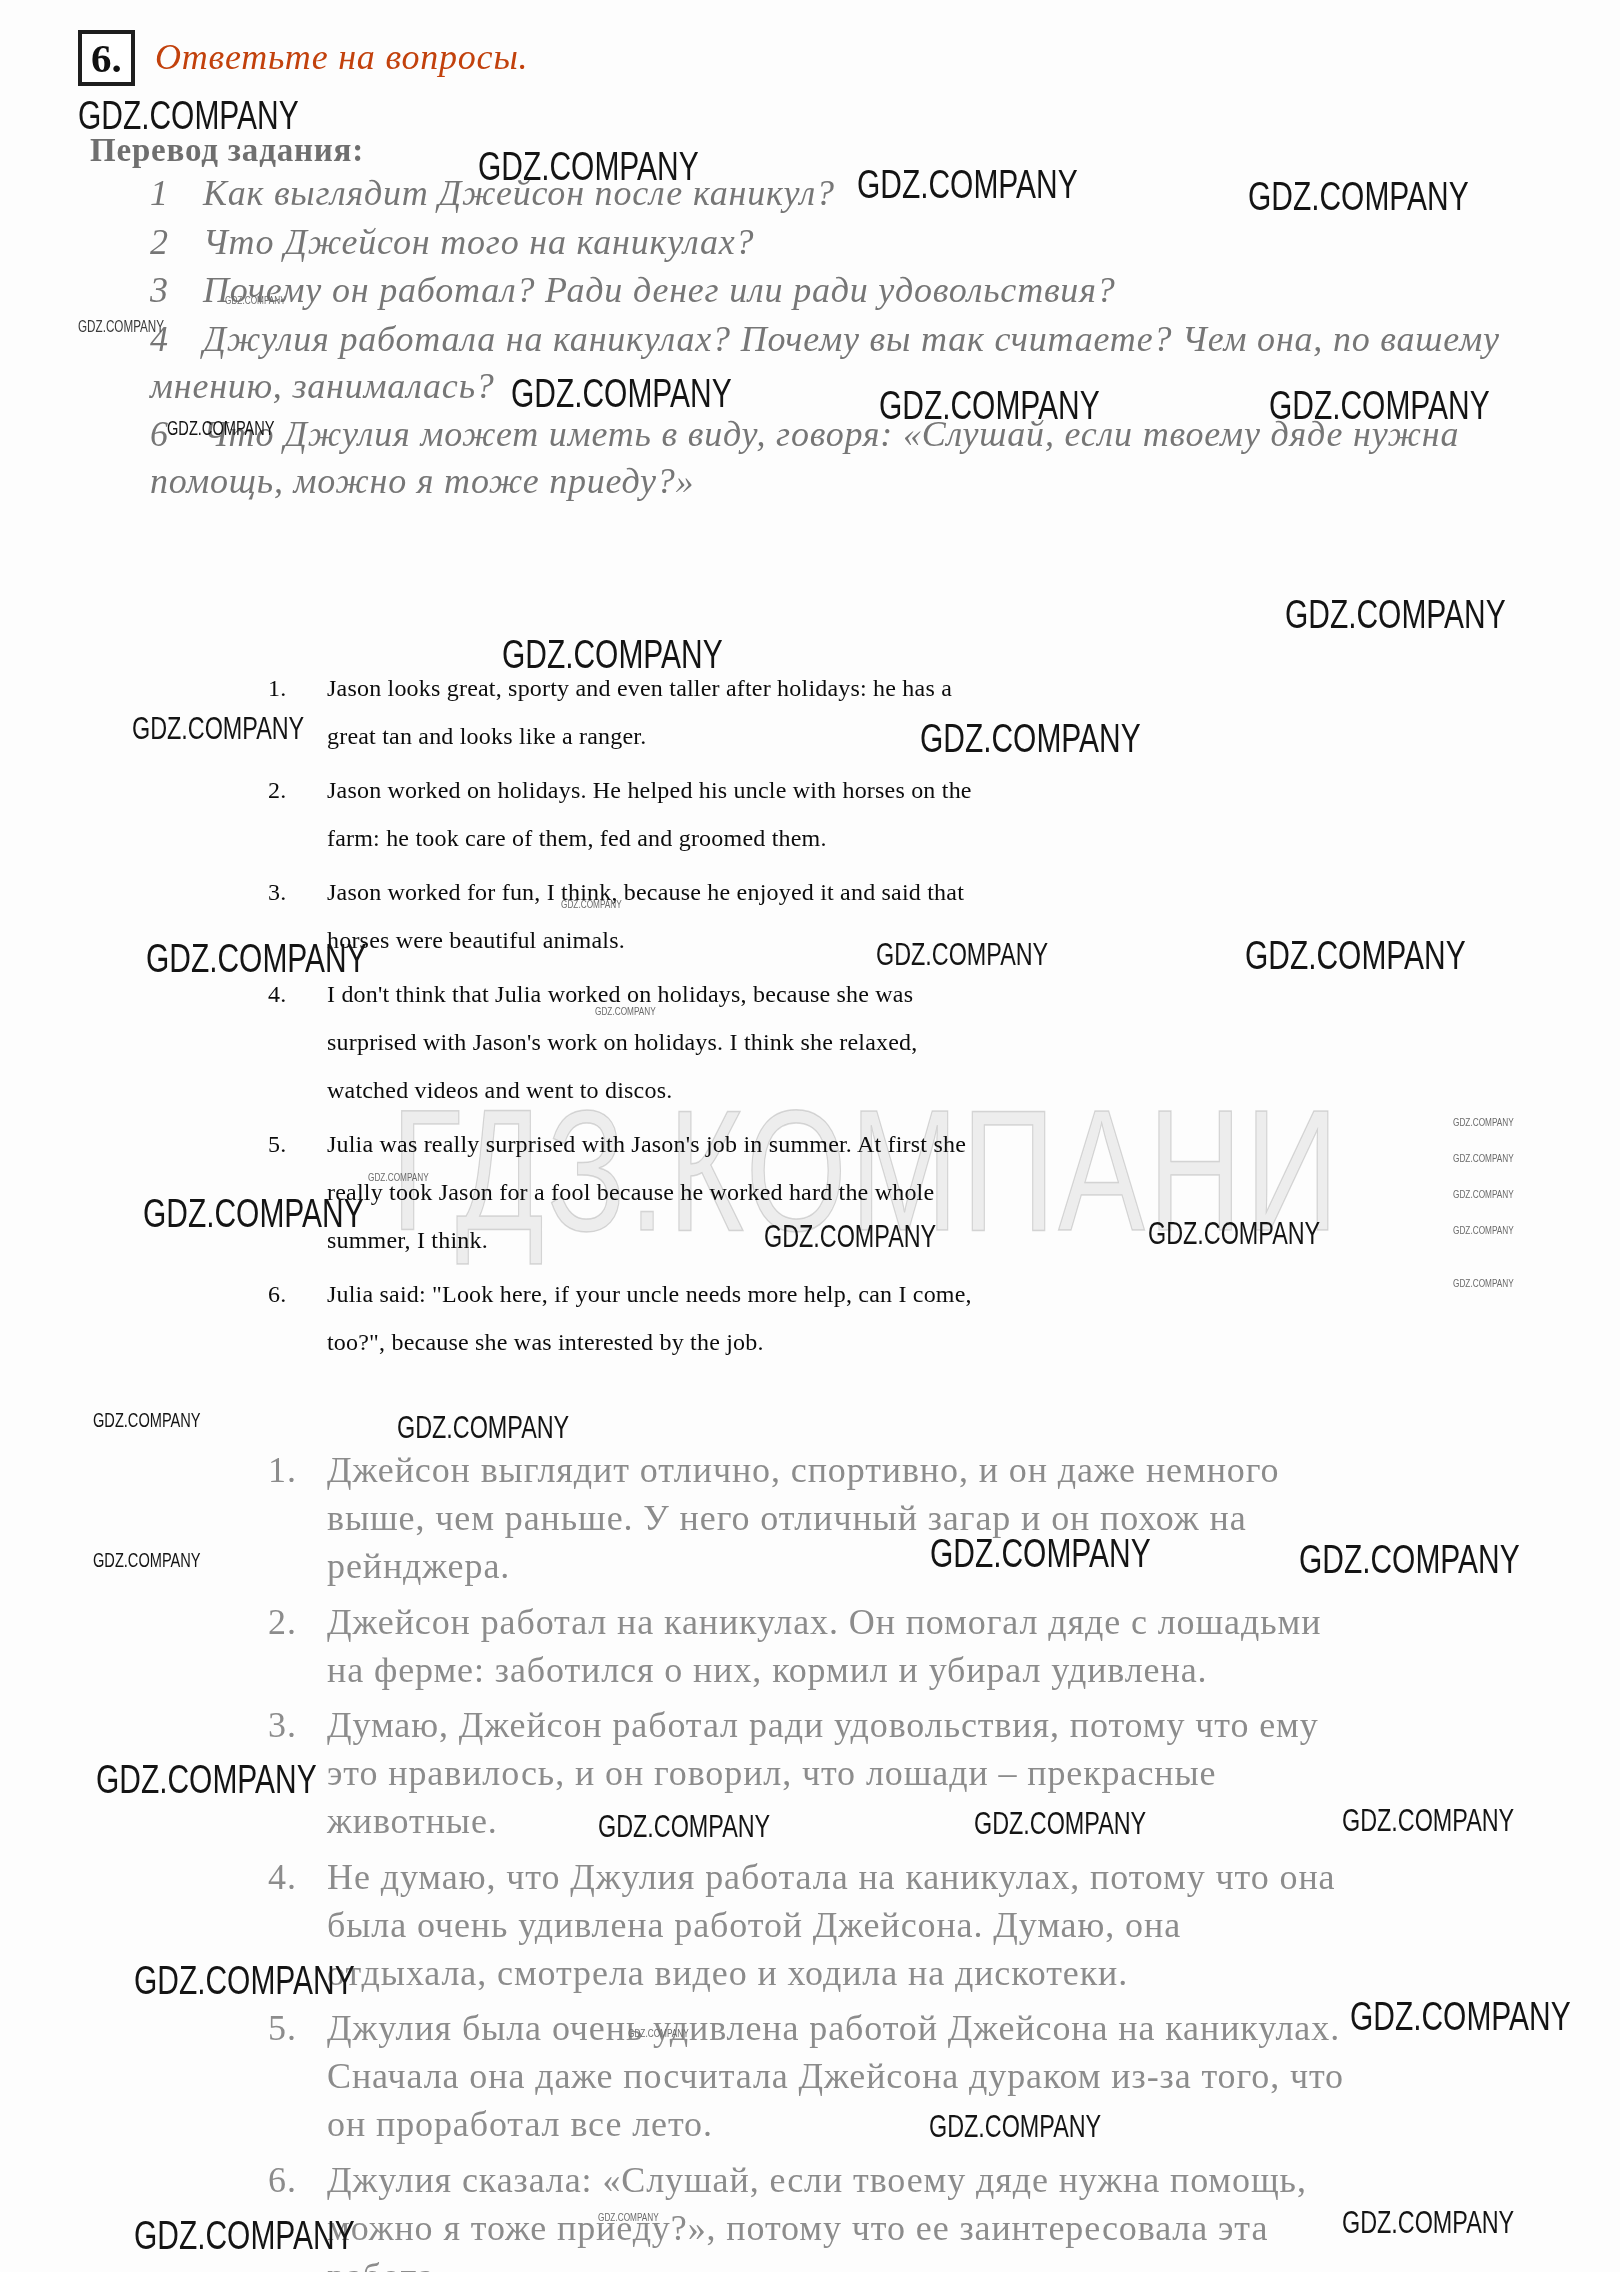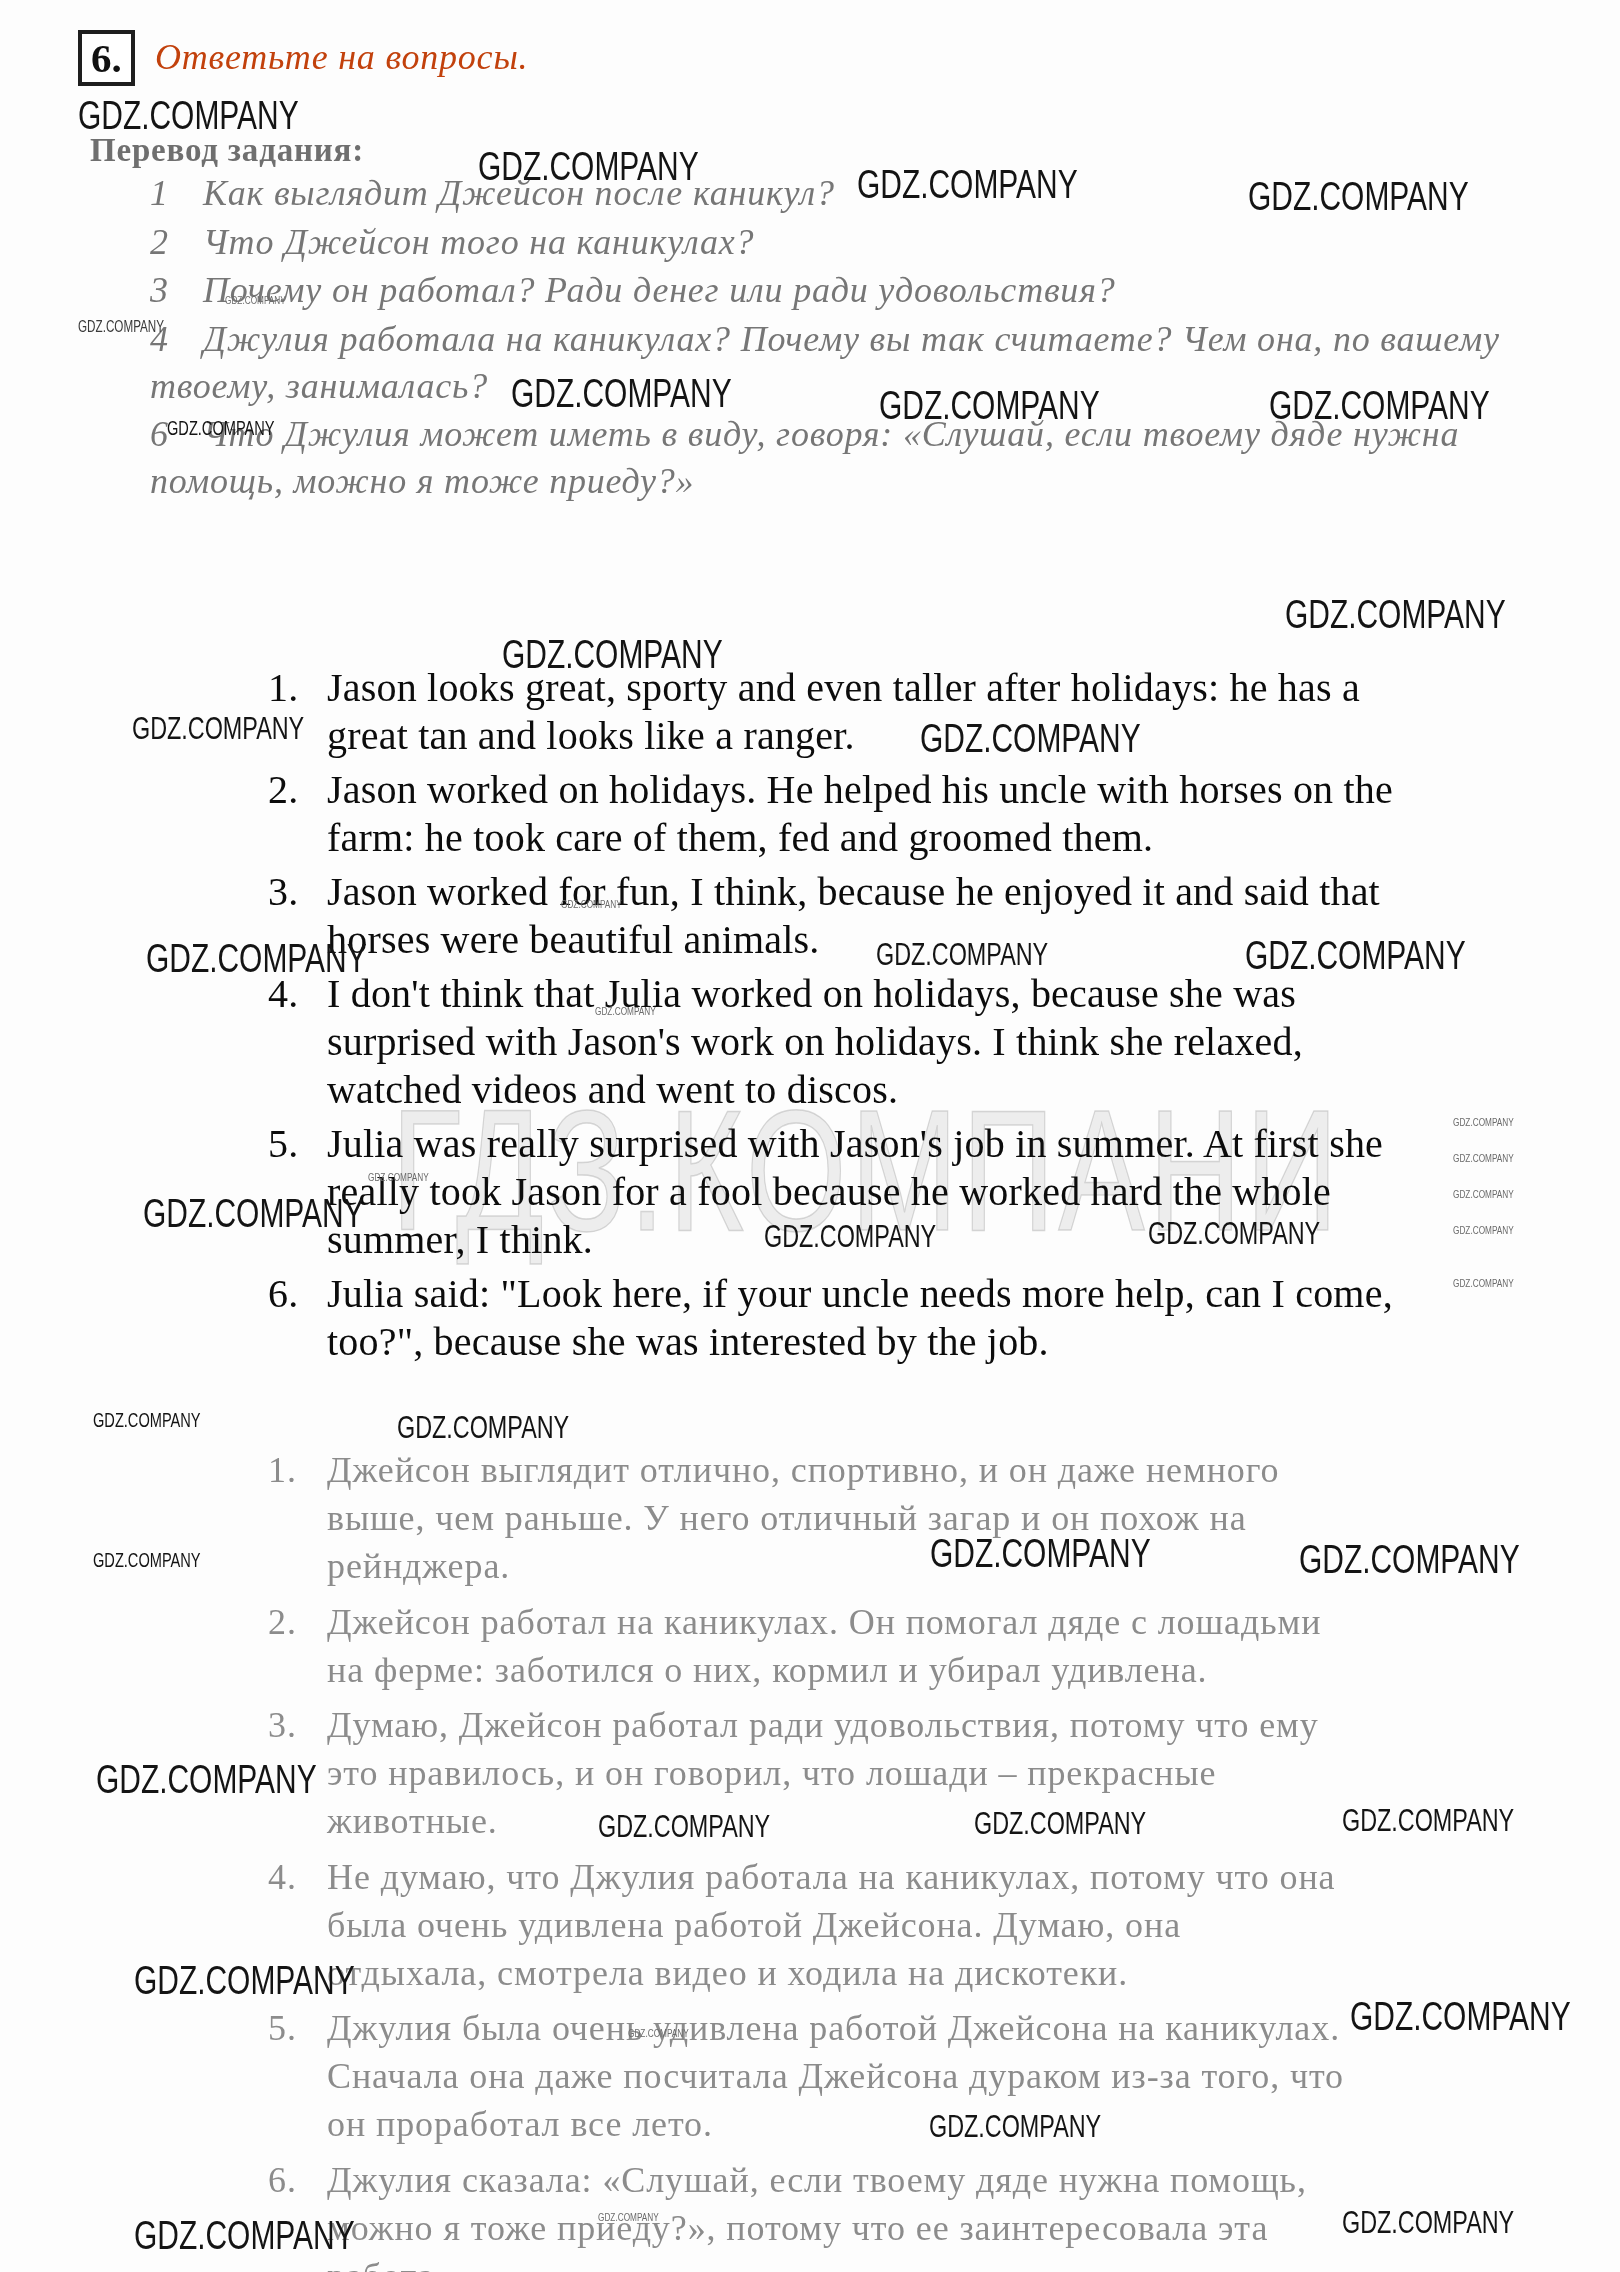--- a/index.html
+++ b/index.html
@@ -24,21 +24,21 @@
   
   .questions{
     position:absolute; left:150px; top:170px; width:1413px;
     color:#767676; font-style:italic; font-size:36px; letter-spacing:0.8px;
   }
   .q{white-space:pre-line; line-height:47px; margin-bottom:1.5px;}
   .qnum{display:inline-block; width:53px; font-style:italic;}
   
   .answers-en{
     position:absolute; left:268px; top:664px; width:1180px;
-    color:#0c0c0c; font-size:40px; letter-spacing:0.2px;
+    color:#0c0c0c; font-size:24px; letter-spacing:0.2px;
   }
   .answers-ru{
     position:absolute; left:268px; top:1446px; width:1187px;
     color:#8c8c8c; font-size:36px; letter-spacing:0.9px;
   }
   .ans{white-space:pre-line; padding-left:59px; line-height:48px;}
   .answers-en .ans{margin-bottom:6px;}
   .answers-ru .ans{margin-bottom:7.5px;}
   .anum{display:inline-block; width:59px; margin-left:-59px;}
   
@@ -71,21 +71,21 @@
   <div class="task-title">Ответьте на вопросы.</div>
   <div class="translation-heading">Перевод задания:</div>
 
   <div class="ghost">ГДЗ.КОМПАНИ</div>
 
   <div class="questions">
     <div class="q"><span class="qnum">1</span><span>Как выглядит Джейсон после каникул?</span></div>
     <div class="q"><span class="qnum">2</span><span>Что Джейсон того на каникулах?</span></div>
     <div class="q"><span class="qnum">3</span><span>Почему он работал? Ради денег или ради удовольствия?</span></div>
     <div class="q"><span class="qnum">4</span><span>Джулия работала на каникулах? Почему вы так считаете? Чем она, по вашему
-твоему, занималась?</span></div>
+мнению, занималась?</span></div>
     <div class="q"><span class="qnum">6</span><span>Что Джулия может иметь в виду, говоря: «Слушай, если твоему дяде нужна
 помощь, можно я тоже приеду?»</span></div>
   </div>
 
   <div class="answers-en">
     <div class="ans"><span class="anum">1.</span><span>Jason looks great, sporty and even taller after holidays: he has a
 great tan and looks like a ranger.</span></div>
     <div class="ans"><span class="anum">2.</span><span>Jason worked on holidays. He helped his uncle with horses on the
 farm: he took care of them, fed and groomed them.</span></div>
     <div class="ans"><span class="anum">3.</span><span>Jason worked for fun, I think, because he enjoyed it and said that

